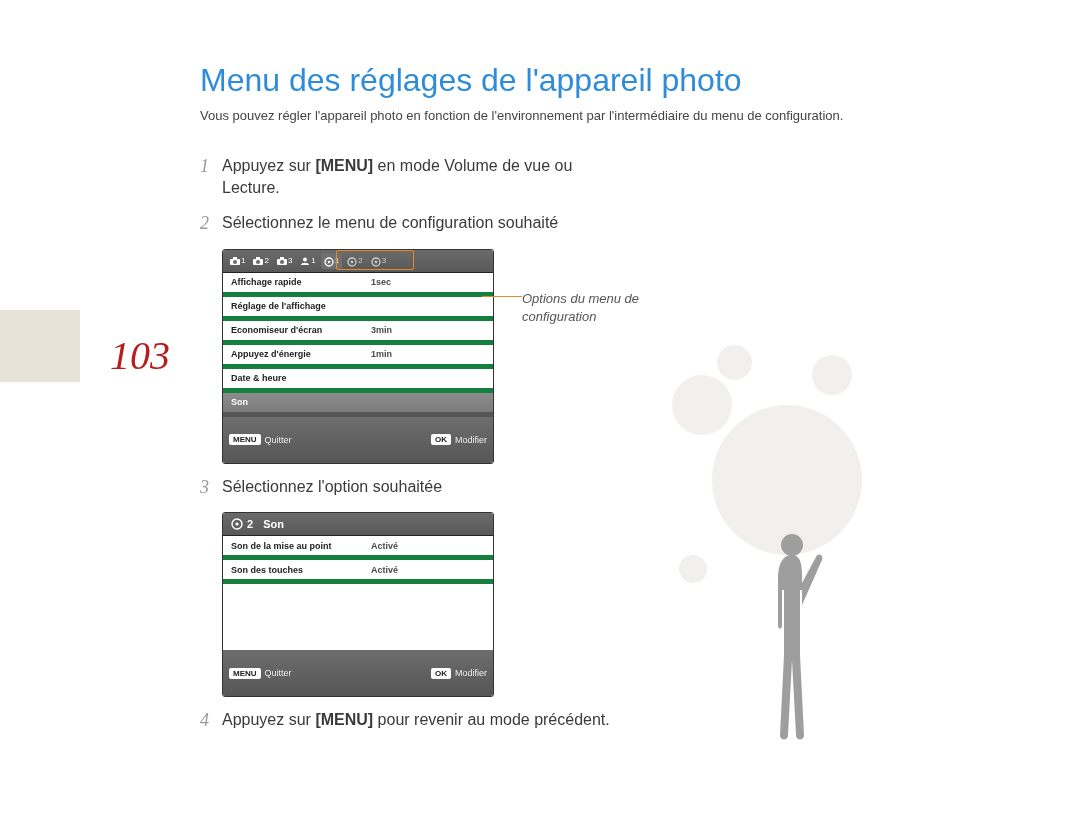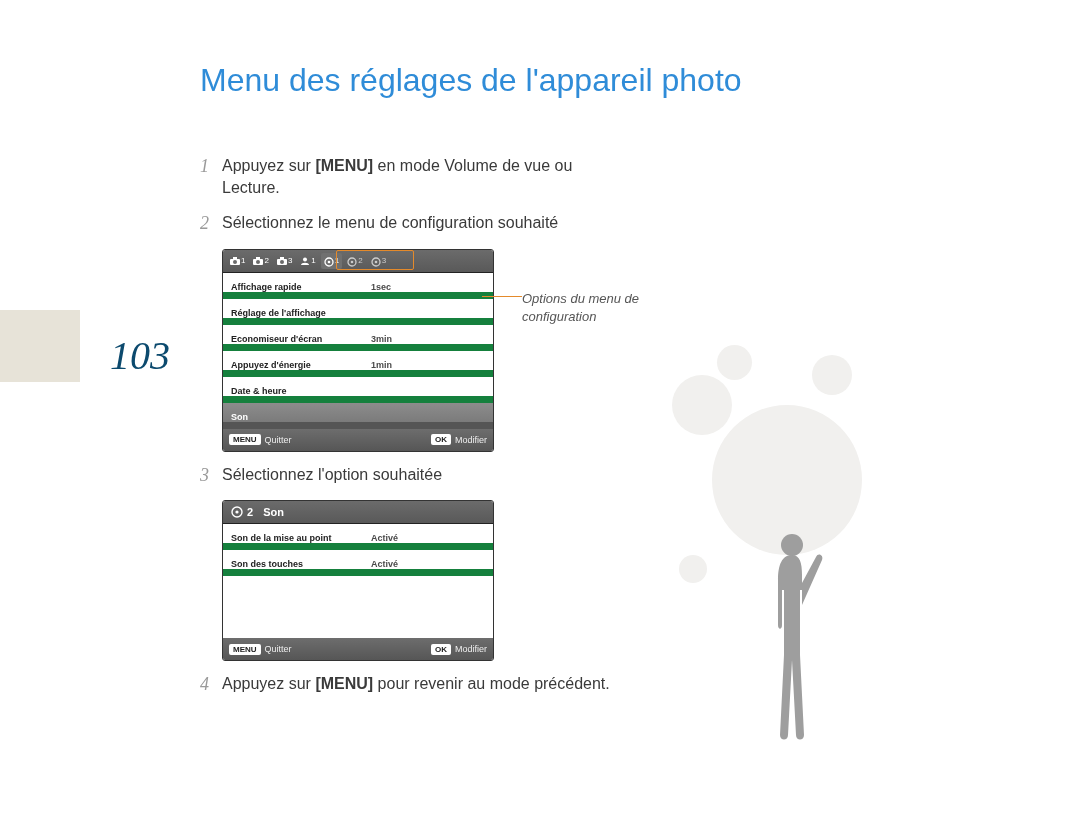--- a/index.html
+++ b/index.html
@@ -1,58 +1,59 @@
 <!DOCTYPE html>
 <html><head>
 <meta charset="utf-8">
 <style>
   html,body{margin:0;padding:0;background:#fff;font-family:Arial,Helvetica,sans-serif;color:#333;}
   .page{position:relative;width:952px;height:815px;overflow:hidden;}
   .title{position:absolute;left:200px;top:62px;font-size:32px;color:#2f8cd8;font-weight:500;}
   .subtitle{position:absolute;left:200px;top:108px;font-size:13px;color:#444;}
   .pagenum-block{position:absolute;left:110px;top:332px;width:80px;height:70px;}
   .pagenum-bar{position:absolute;left:-110px;top:-22px;width:80px;height:72px;background:#e7e3d8;}
-  .pagenum{position:absolute;left:0;top:0;font-size:40px;font-style:italic;color:#0c4a6e;font-family:Georgia,serif;}
+  .pagenum{position:absolute;left:0;top:0;font-size:40px;font-style:italic;color:#b91c1c;font-family:Georgia,serif;}
   .steps{position:absolute;left:200px;top:155px;width:420px;}
   .step{display:flex;margin-bottom:14px;}
   .step-num{width:22px;font-size:18px;font-style:italic;color:#9a9a9a;font-family:Georgia,serif;line-height:1.25;}
   .step-text{flex:1;font-size:16px;color:#3a3a3a;line-height:1.35;}
   .step-text b{font-weight:bold;}
   .screen{margin-left:22px;margin-top:6px;margin-bottom:12px;width:270px;border:1px solid #333;border-radius:3px;overflow:hidden;font-size:0;}
   .screen .tabs{height:22px;background:linear-gradient(#6b6b6b,#595959);border-bottom:1px solid #222;display:flex;align-items:center;padding:0 4px;}
   .tab{display:inline-flex;align-items:center;justify-content:center;height:16px;padding:0 3px;margin-right:2px;border-radius:2px;font-size:8px;color:#fff;}
   .tab .ic{width:10px;height:8px;margin-right:1px;display:inline-block;}
   .tab.active{background:#707070;}
   .tab-hl{position:absolute;pointer-events:none;border:1.5px solid #e48a2b;border-radius:2px;}
   .screen-body{background:#fff;}
-  .row{display:flex;align-items:flex-end;height:19px;border-bottom:7px solid #15803d;font-size:9px;color:#333;font-weight:bold;}
+  .row{display:flex;align-items:center;height:19px;border-bottom:5px solid #15803d;font-size:9px;color:#333;font-weight:bold;}
   .row .c1{width:140px;padding-left:8px;color:#222;}
   .row .c2{flex:1;color:#4a4a4a;font-weight:bold;}
   .row.sel{background:linear-gradient(#8c8c8c,#7b7b7b);color:#fff;border-bottom-color:#555;}
   .row.sel .c1,.row.sel .c2{color:#fff;}
   .screen .header{height:22px;background:linear-gradient(#6b6b6b,#595959);display:flex;align-items:center;padding:0 8px;border-bottom:1px solid #222;}
   .header .gear{width:12px;height:12px;margin-right:4px;}
   .header-txt{font-size:11px;font-weight:bold;color:#fff;}
   .header-title{font-size:11px;font-weight:bold;color:#fff;margin-left:10px;}
-  .footer{height:22px;background:linear-gradient(#6d6d6d,#565656);display:flex;align-items:center;padding:0 6px;font-size:9px;color:#eee;}
+  .footer{height:22px;background:linear-gradient(#6d6d6d,#565656);display:flex;align-items:center;padding:12px 6px;font-size:9px;color:#eee;}
   .footer .btn{background:#fff;color:#222;border-radius:2px;padding:1px 4px;font-size:8px;font-weight:bold;margin-right:4px;}
   .footer .spacer{flex:1;}
   .callout{position:absolute;left:522px;top:290px;font-size:13px;color:#555;line-height:1.35;width:120px;font-style:italic;}
   .callout-line{position:absolute;left:482px;top:296px;width:40px;height:1px;background:#e48a2b;}
   .bg-art{position:absolute;right:90px;bottom:70px;width:300px;height:400px;opacity:1;}
   .circ{position:absolute;border-radius:50%;background:#f1f0ee;}
   .figure{position:absolute;right:120px;bottom:70px;width:80px;height:220px;}
   svg{display:block;}
 </style>
 </head>
 <body>
 
 <div class="page">
 
   <div class="title">Menu des réglages de l'appareil photo</div>
+  <div class="subtitle">Vous pouvez régler l'appareil photo en fonction de l'environnement par l'intermédiaire du menu de configuration.</div>
 
   <div class="pagenum-block">
     <div class="pagenum-bar"></div>
     <div class="pagenum">103</div>
   </div>
 
   <div class="bg-art">
     <div class="circ" style="width:150px;height:150px;right:0;top:60px;"></div>
     <div class="circ" style="width:60px;height:60px;right:130px;top:30px;"></div>
     <div class="circ" style="width:35px;height:35px;right:110px;top:0;"></div>

